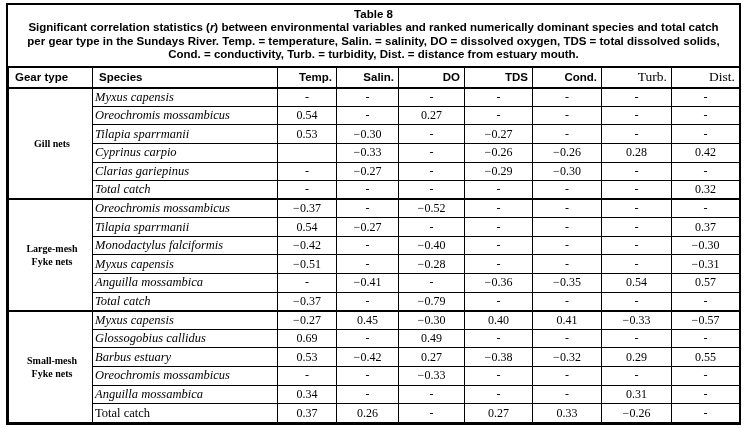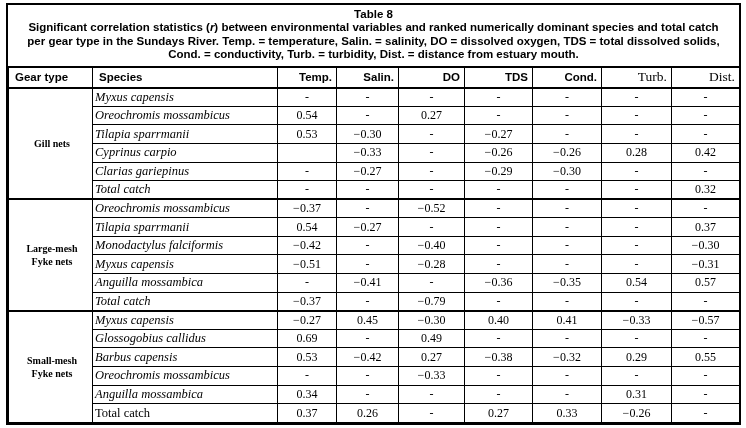--- a/index.html
+++ b/index.html
@@ -253,21 +253,21 @@
           <td class="species">Glossogobius callidus</td>
           <td class="val">0.69</td>
           <td class="val">-</td>
           <td class="val">0.49</td>
           <td class="val">-</td>
           <td class="val">-</td>
           <td class="val">-</td>
           <td class="val">-</td>
         </tr>
         <tr>
-          <td class="species">Barbus capensis</td>
+          <td class="species">Barbus estuary</td>
           <td class="val">0.53</td>
           <td class="val">−0.42</td>
           <td class="val">0.27</td>
           <td class="val">−0.38</td>
           <td class="val">−0.32</td>
           <td class="val">0.29</td>
           <td class="val">0.55</td>
         </tr>
         <tr>
           <td class="species">Oreochromis mossambicus</td>

